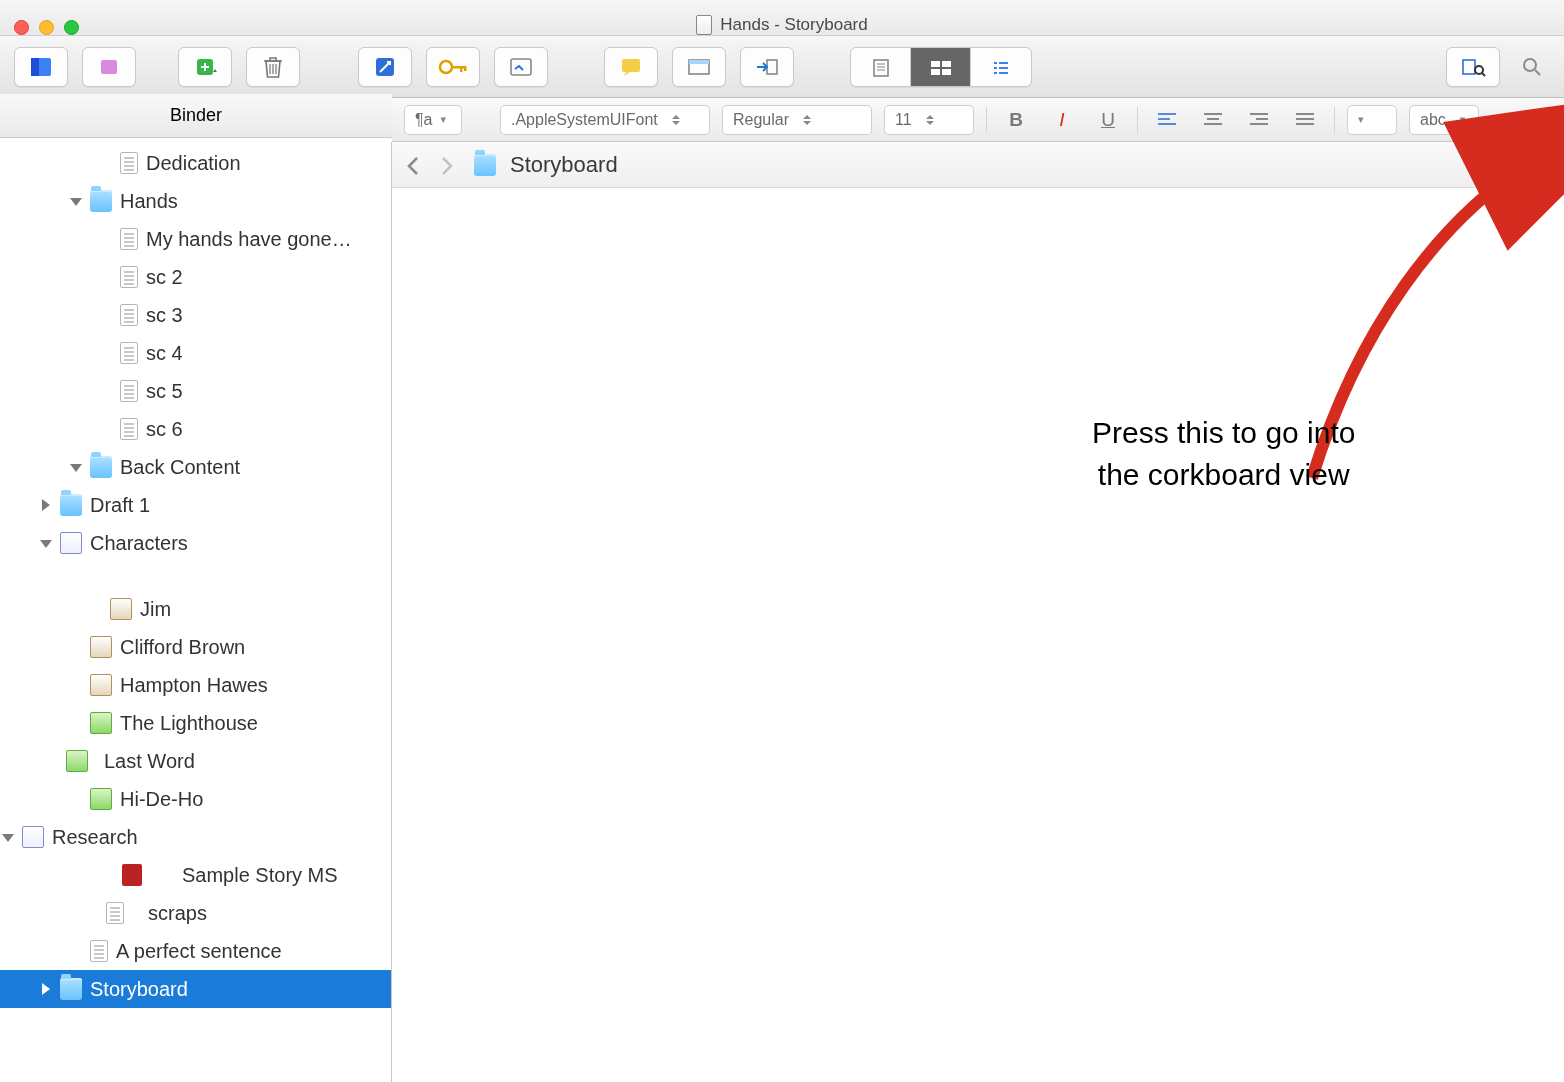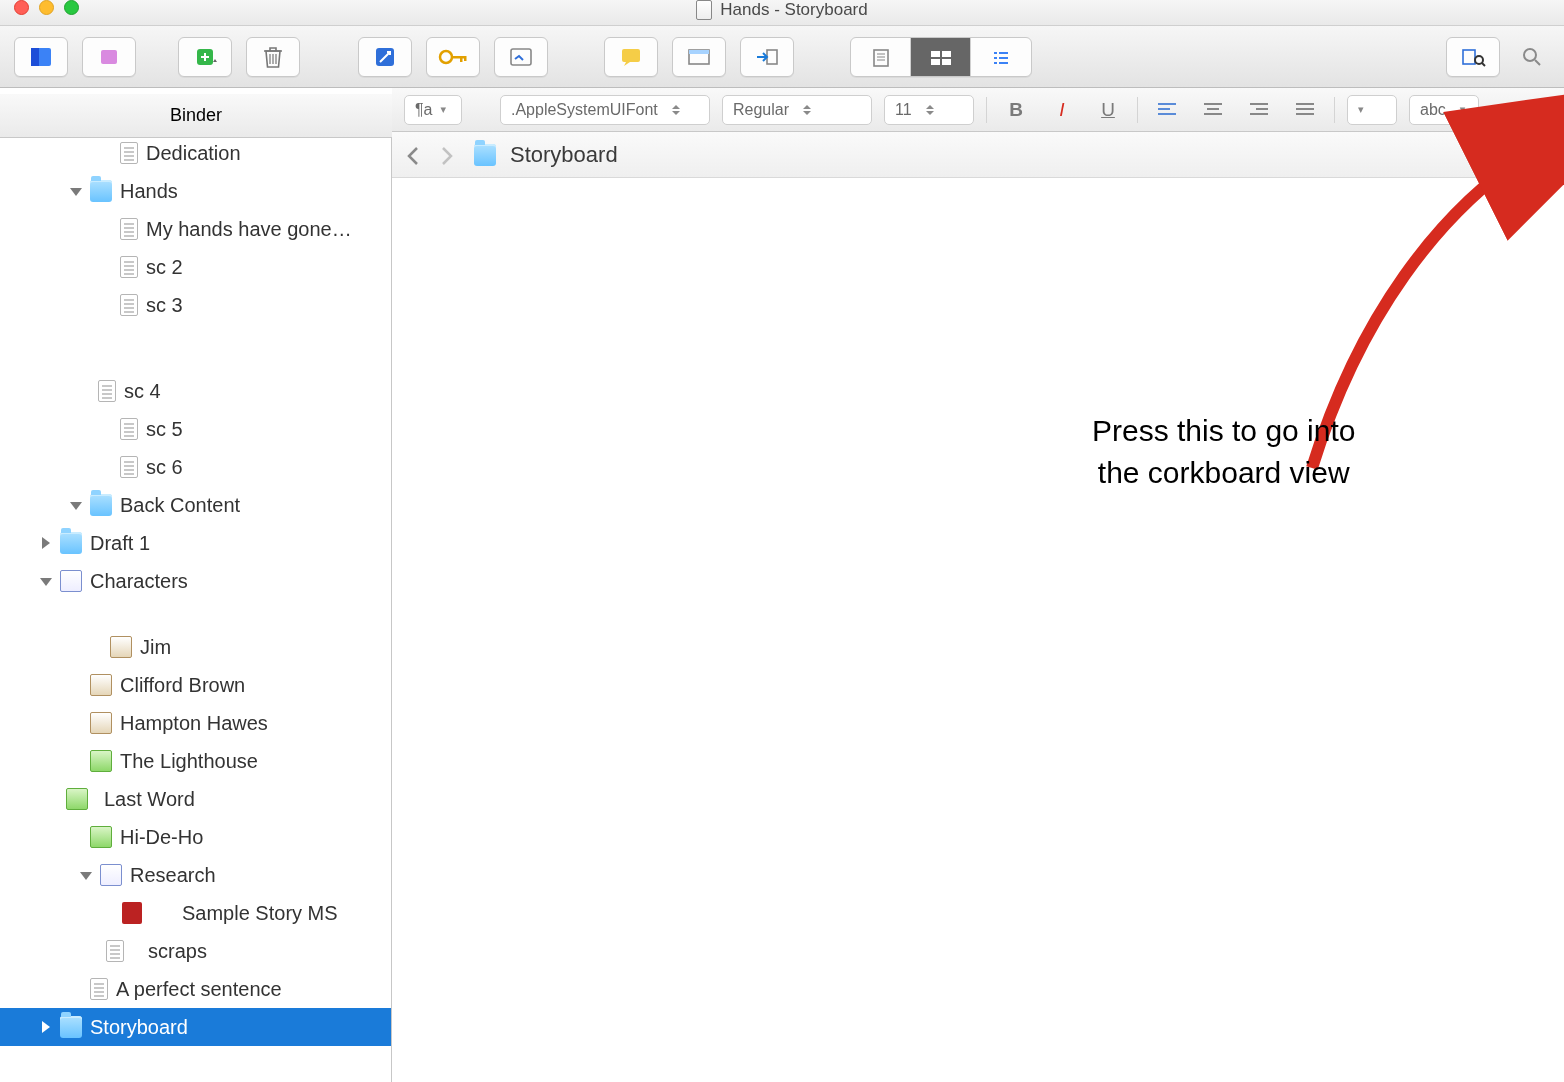--- a/index.html
+++ b/index.html
@@ -1,23 +1,23 @@
 <!DOCTYPE html>
 <html><head>
 <meta charset="utf-8">
 <style>
   * { box-sizing: border-box; margin: 0; padding: 0; }
   html, body { width: 1564px; height: 1082px; font-family: -apple-system, "Helvetica Neue", Arial, sans-serif; background: #fff; overflow: hidden; }
   body { display: flex; flex-direction: column; }
 
   
   .titlebar {
-    height: 26px;
+    height: 36px;
     background: linear-gradient(#f6f6f6, #e9e9e9);
-    display: flex; align-items: flex-start;
+    display: flex; align-items: flex-end;
     border-bottom: 1px solid #cfcfcf;
     position: relative;
   }
   .traffic { display: flex; gap: 10px; margin-left: 14px; }
   .dot { width: 15px; height: 15px; border-radius: 50%; }
   .dot.red { background: #ff5f57; border: 1px solid #e33e32; }
   .dot.yellow { background: #febc2e; border: 1px solid #e0a323; }
   .dot.green { background: #28c840; border: 1px solid #1fa22f; }
   .title-center { position: absolute; left: 0; right: 0; text-align: center; font-size: 17px; color: #4a4a4a; pointer-events: none; display: flex; justify-content: center; align-items: center; gap: 8px; }
   .title-center .doc-icon { width: 16px; height: 20px; background: linear-gradient(#fff,#eee); border: 1px solid #888; border-radius: 2px; display:inline-block; }
@@ -93,21 +93,21 @@
   .icon.research { background:linear-gradient(#fff,#eef); border:1px solid #7b8fcf; border-radius:2px;}
   .icon.pdf { background:#b22; border-radius:2px; width:20px; height:22px;}
   .label { overflow:hidden; text-overflow:ellipsis; }
   .row.selected .label { font-weight: 500; }
 
   
   .editor { flex:1; display:flex; flex-direction:column; min-width:0; position:relative;}
   .pathbar { height:46px; display:flex; align-items:center; gap:14px; padding:0 14px; border-bottom:1px solid #d9d9d9; background:linear-gradient(#fafafa,#efefef); font-size:22px; color:#3a3a3a;}
   .navarrow { width:20px; height:20px; color:#8a8a8a; }
   .content { flex:1; background:#fff; position:relative; }
-  .annotation { position:absolute; left:700px; top:232px; font-size:30px; color:#000; line-height:1.4; text-align:center;}
+  .annotation { position:absolute; left:700px; top:224px; font-size:30px; color:#000; line-height:1.4; text-align:center;}
   .arrow-svg { position:absolute; left: 900px; top: -60px; width: 340px; height: 360px; pointer-events:none; overflow:visible;}
 
 </style>
 </head>
 <body>
 
 <div class="titlebar">
   <div class="traffic">
     <div class="dot red"></div>
     <div class="dot yellow"></div>
@@ -308,21 +308,21 @@
         <div class="row" style="padding-left: 98px;">
           <span class="disclosure " style="visibility: hidden;"></span>
           <span class="icon doc"></span>
           <span class="label">sc 2</span>
         </div>
         <div class="row" style="padding-left: 98px;">
           <span class="disclosure " style="visibility: hidden;"></span>
           <span class="icon doc"></span>
           <span class="label">sc 3</span>
         </div>
-        <div class="row" style="padding-left: 76px; margin-top: 48px;">
+        <div class="row" style="padding-left: 98px;">
           <span class="disclosure " style="visibility: hidden;"></span>
           <span class="icon doc"></span>
           <span class="label">sc 4</span>
         </div>
         <div class="row" style="padding-left: 98px;">
           <span class="disclosure " style="visibility: hidden;"></span>
           <span class="icon doc"></span>
           <span class="label">sc 5</span>
         </div>
         <div class="row" style="padding-left: 98px;">
@@ -368,21 +368,21 @@
         <div class="row" style="padding-left: 36px; gap: 16px;">
           <span class="disclosure " style="visibility: hidden;"></span>
           <span class="icon place"></span>
           <span class="label">Last Word</span>
         </div>
         <div class="row" style="padding-left: 68px;">
           <span class="disclosure " style="visibility: hidden;"></span>
           <span class="icon place"></span>
           <span class="label">Hi-De-Ho</span>
         </div>
-        <div class="row" style="padding-left: 38px; margin-left: 40px;">
+        <div class="row" style="">
           <span class="disclosure down"></span>
           <span class="icon research"></span>
           <span class="label">Research</span>
         </div>
         <div class="row" style="padding-left: 68px; gap: 40px;">
           <span class="disclosure " style="visibility: hidden;"></span>
           <span class="icon pdf"></span>
           <span class="label">Sample Story MS</span>
         </div>
         <div class="row" style="padding-left: 68px; gap: 24px;">

